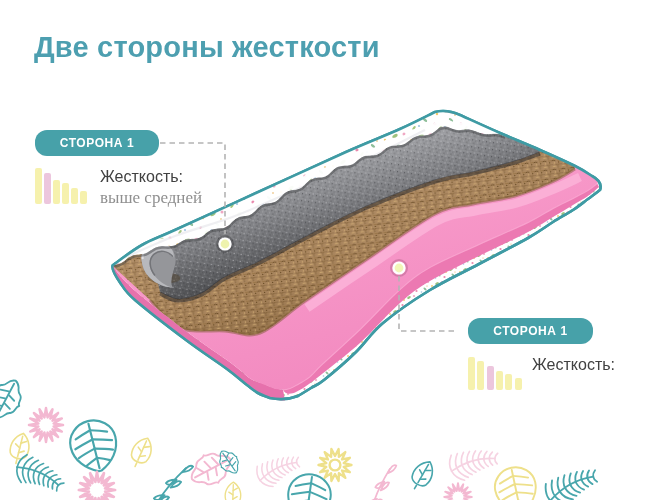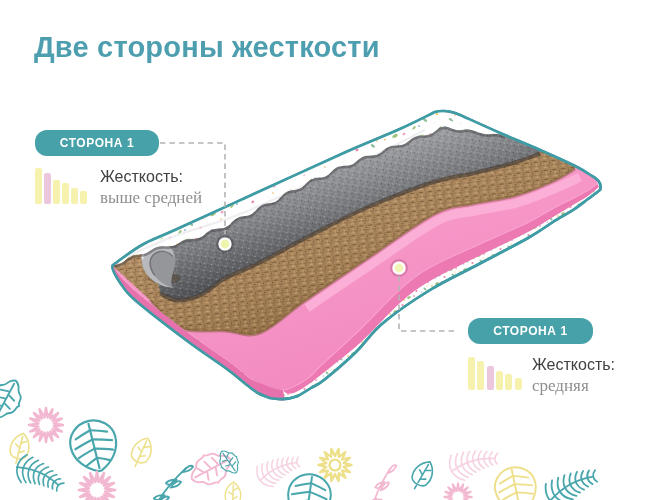--- a/index.html
+++ b/index.html
@@ -380,15 +380,14 @@
 <div class="chart chart2">
       <span class="bar" style="height: 100%;"></span>
       <span class="bar" style="height: 88%;"></span>
       <span class="bar hl" style="height: 73%;"></span>
       <span class="bar" style="height: 58%;"></span>
       <span class="bar" style="height: 48%;"></span>
       <span class="bar" style="height: 36%;"></span>
     </div>
 <div class="flabel flabel2">
   <span class="k">Жесткость:</span>
-  <span class="v">средняя</span>
 </div>
 </div>
 
 </body></html>

